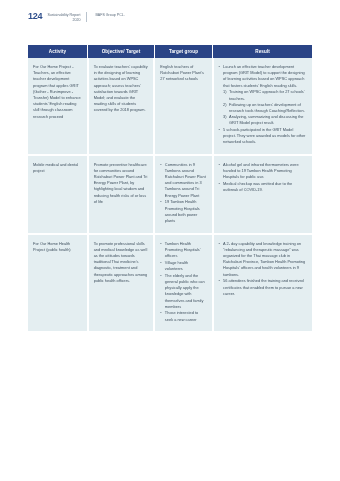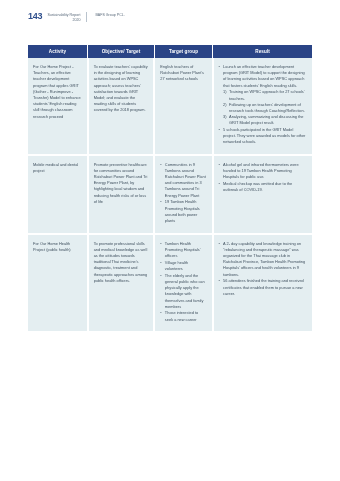--- a/index.html
+++ b/index.html
@@ -128,21 +128,21 @@
     position: absolute;
     left: 0;
     top: 0;
   }
   .sub-block { padding-left: 4.5px; }
 </style>
 </head>
 <body>
 
 <div class="page-header">
-  <div class="page-number">143</div>
+  <div class="page-number">124</div>
   <div class="header-report">
     <div>Sustainability Report</div>
     <div>2020</div>
   </div>
   <div class="header-divider"></div>
   <div class="header-company">BAFS Group PCL.</div>
 </div>
 
 <div class="table-wrap">
   <table class="data-table">

